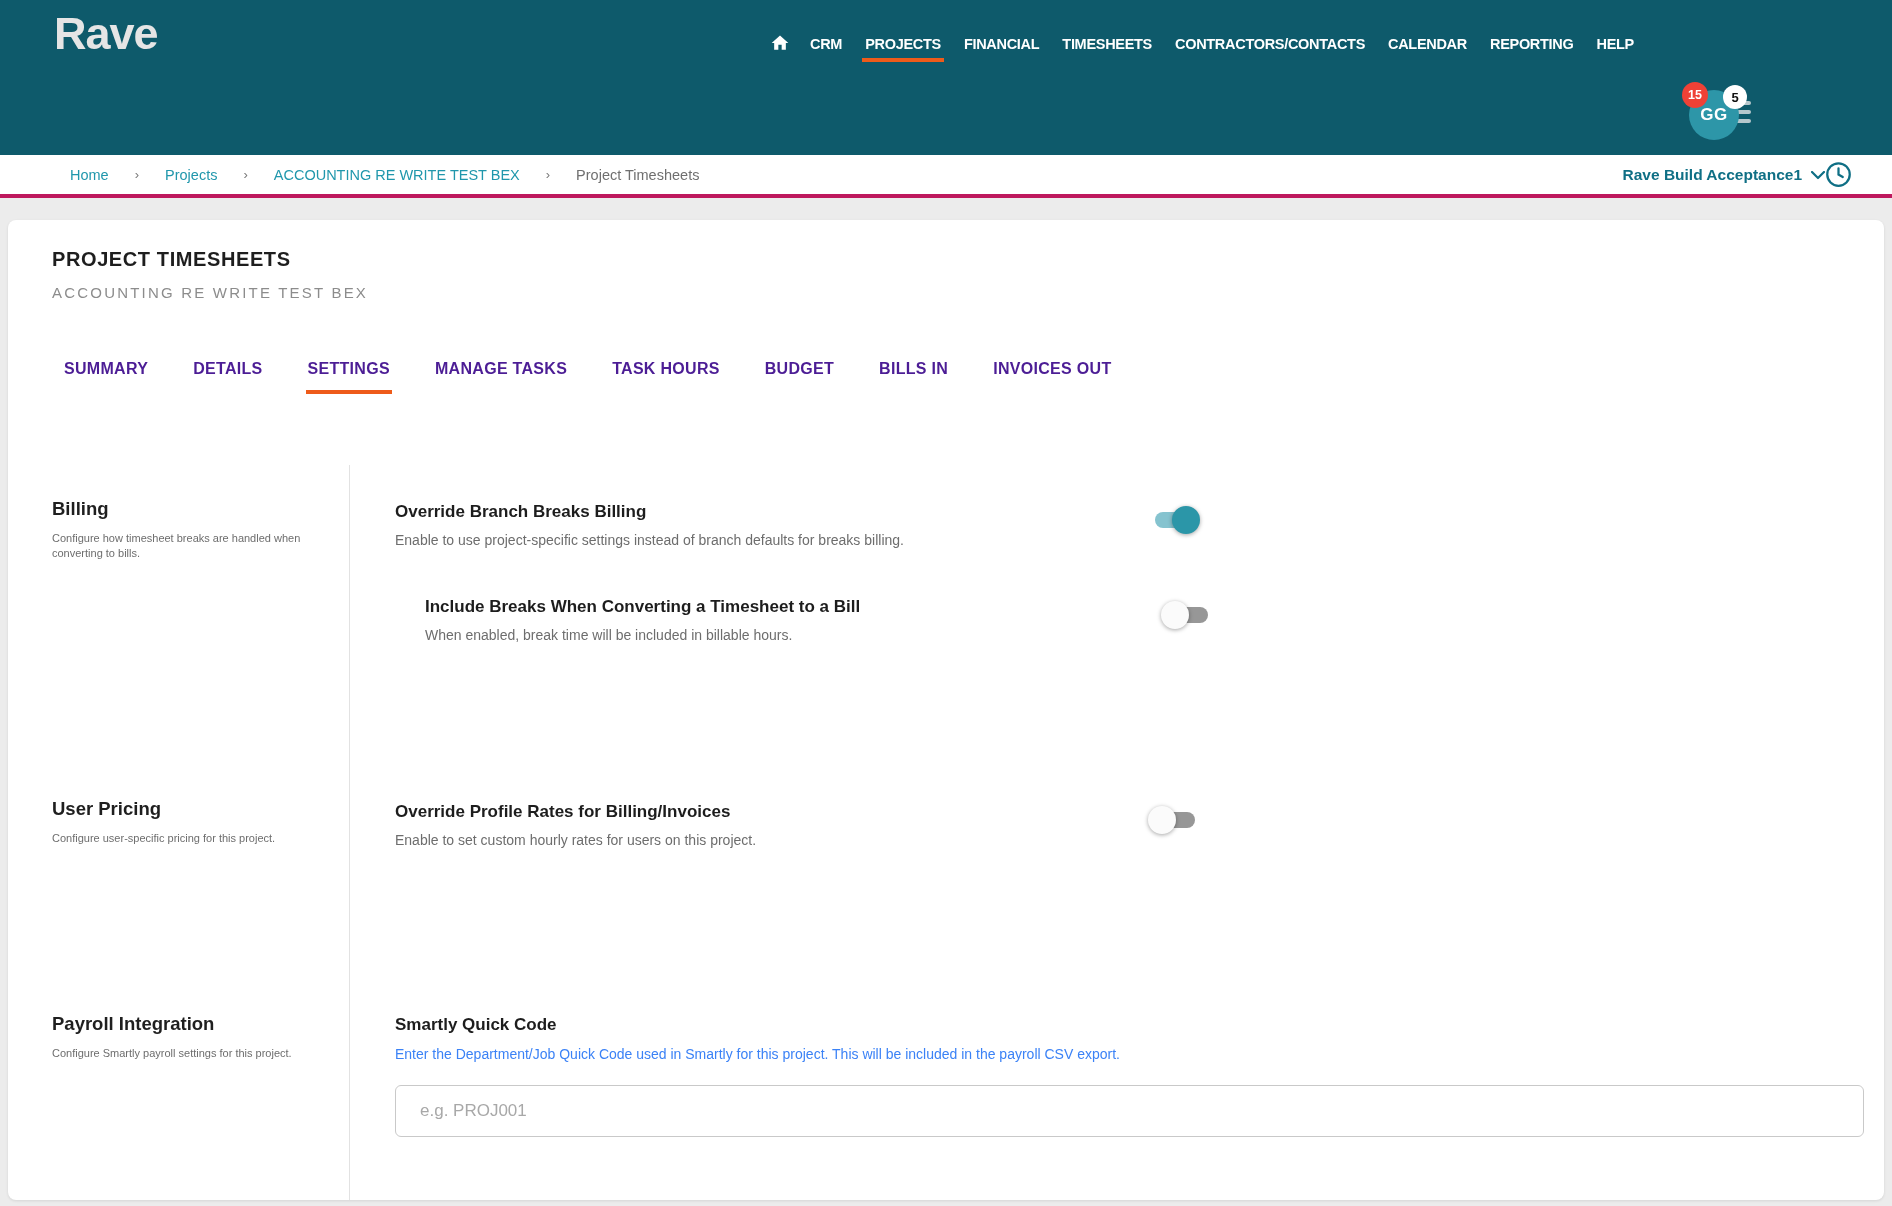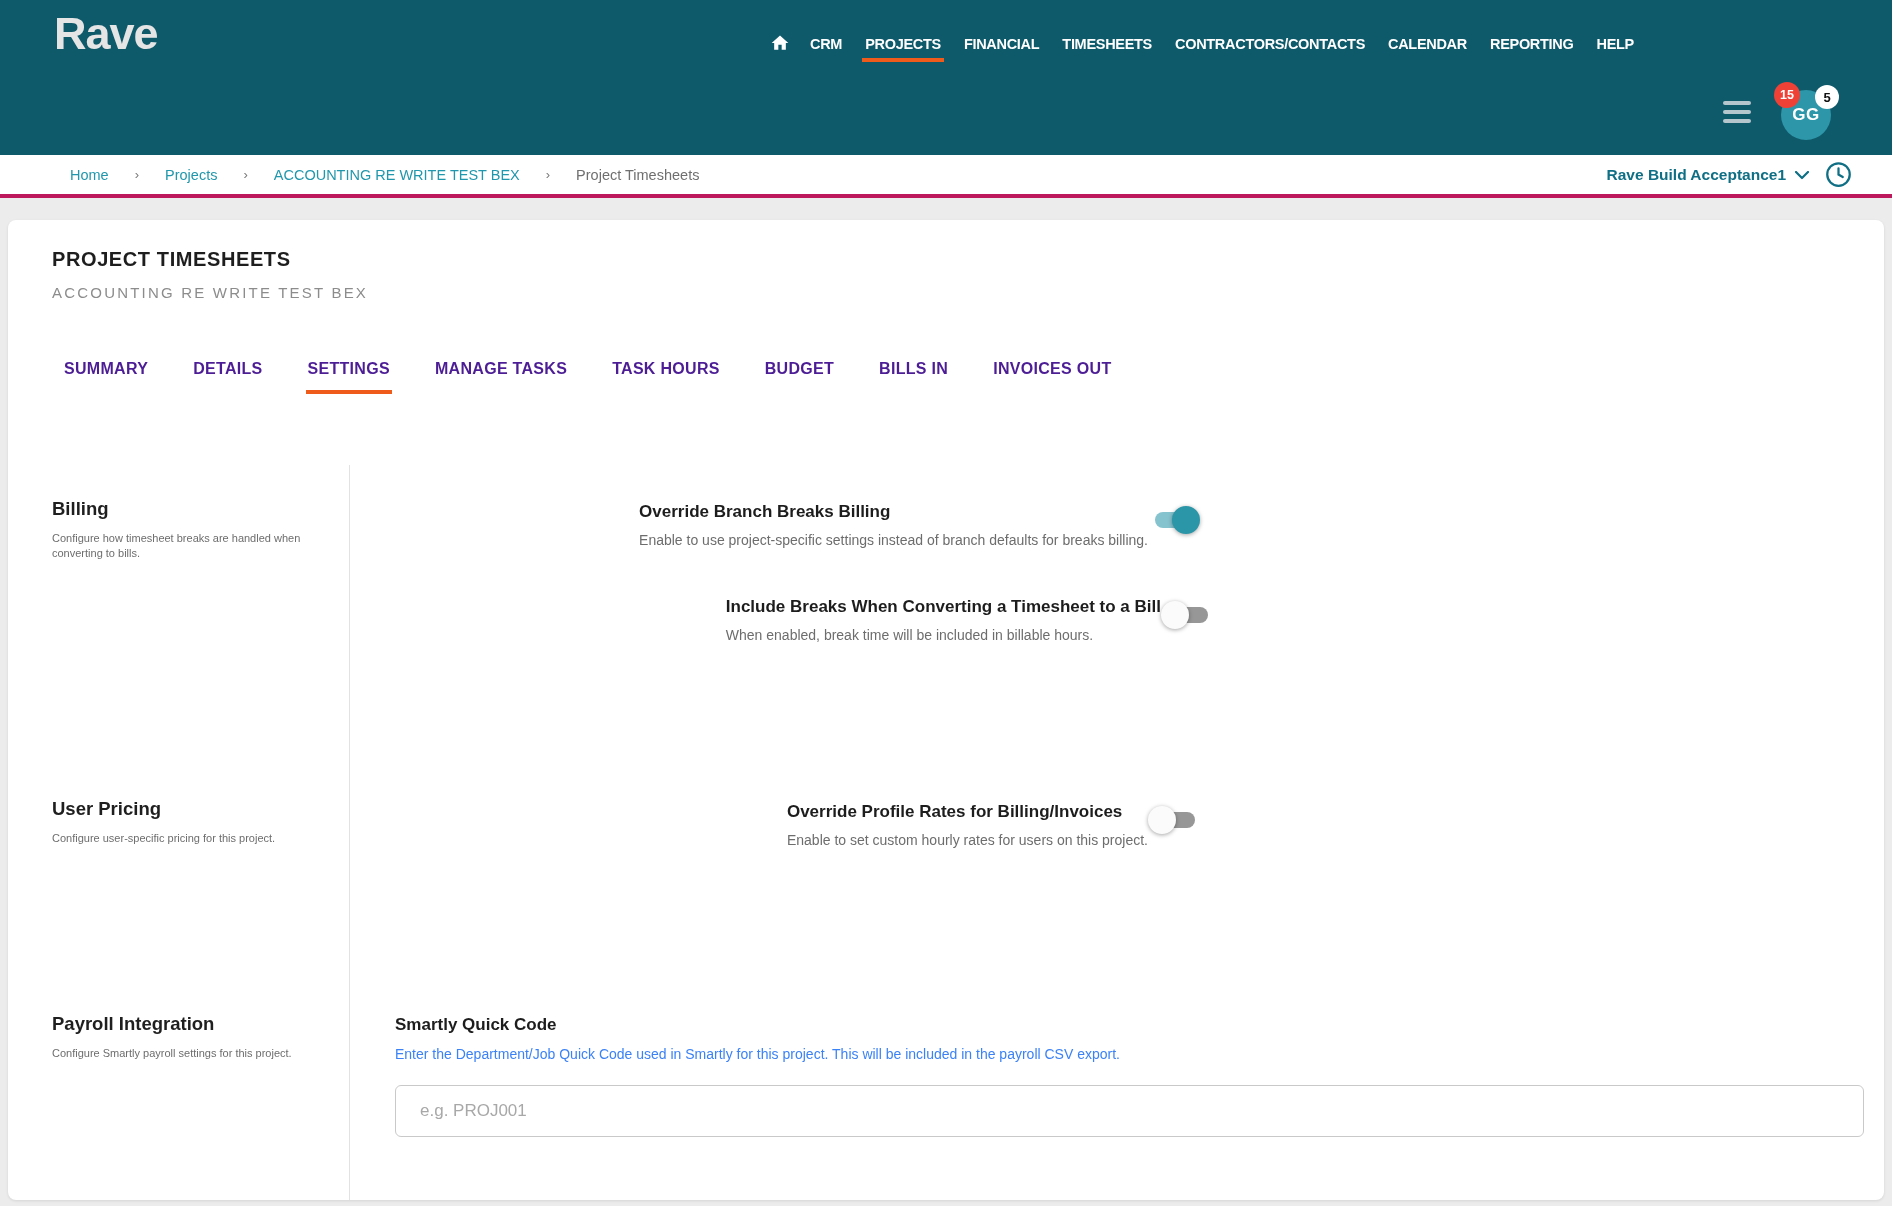--- a/index.html
+++ b/index.html
@@ -25,41 +25,41 @@
     white-space:nowrap;
   }
   .nav-link.active { border-bottom-color:#ee5b1a; }
   .nav-home { padding-bottom:5px; border-bottom:4px solid transparent; cursor:pointer; }
   .nav-home svg { display:block; }
 
   .hamburger { position:absolute; left:1723px; top:101px; width:28px; cursor:pointer; }
   .hamburger span { display:block; width:28px; height:4px; background:#b5c7cc; border-radius:2px; margin-bottom:5px; }
   .hamburger span:last-child { margin-bottom:0; }
 
-  .avatar-wrap { position:absolute; left:1774px; top:82px; width:70px; height:60px; }
+  .avatar-wrap { position:absolute; left:1682px; top:82px; width:70px; height:60px; }
   .avatar {
     position:absolute; left:7px; top:8px; width:50px; height:50px; border-radius:50%;
     background:#2d96a8; color:#ffffff; font-weight:bold; font-size:17px; letter-spacing:0.5px;
     display:flex; align-items:center; justify-content:center; cursor:pointer; z-index:1;
   }
   .badge { position:absolute; border-radius:50%; display:flex; align-items:center; justify-content:center; font-weight:bold; z-index:2; cursor:pointer; }
   .badge-red { left:0; top:0; width:26px; height:26px; background:#ef4136; color:#fff; font-size:12.5px; }
   .badge-white { left:41px; top:3px; width:24px; height:24px; background:#ffffff; color:#111; font-size:13px; }
 
   
   .breadcrumb-bar {
     position:absolute; left:0; top:155px; width:1892px; height:43px;
     background:#ffffff; border-bottom:4px solid #be185d;
     display:flex; align-items:center;
   }
   .breadcrumbs { display:flex; align-items:center; gap:26px; margin-left:70px; font-size:14.5px; }
   .crumb-link { color:#2097ac; cursor:pointer; }
   .crumb-sep { color:#7a7a7a; font-size:13px; }
   .crumb-current { color:#6f6f6f; }
-  .build-area { margin-left:auto; margin-right:40px; display:flex; align-items:center; gap:16px; }
+  .build-area { margin-left:auto; margin-right:40px; display:flex; align-items:center; }
   .build-label {
     color:#0f6f85; font-weight:bold; font-size:15.5px;
     display:flex; align-items:center; gap:9px; cursor:pointer;
   }
   .clock-btn { cursor:pointer; display:flex; align-items:center; }
 
   
   .card {
     position:absolute; left:8px; top:220px; width:1876px; height:980px;
     background:#ffffff; border-radius:8px; box-shadow:0 1px 3px rgba(0,0,0,0.10);
@@ -84,21 +84,21 @@
   }
   .section-right { padding-left:45px; flex:1; }
   .section-billing { min-height:333px; }
   .section-billing .section-left, .section-billing .section-right { padding-top:33px; }
   .section-pricing { min-height:215px; }
   .section-payroll { min-height:187px; }
 
   .section-title { font-size:18.5px; font-weight:bold; color:#1f1f1f; line-height:1.2; }
   .section-desc { margin-top:11px; font-size:11px; color:#6d6d6d; line-height:1.35; max-width:253px; }
 
-  .setting-row { display:flex; justify-content:flex-end; align-items:flex-start; width:805px; }
+  .setting-row { display:flex; justify-content:space-between; align-items:flex-start; width:805px; }
   .setting-row.indent { margin-left:30px; width:788px; margin-top:43px; }
   .setting-title { font-size:17px; font-weight:bold; color:#1d1d1d; margin-top:4px; line-height:1.2; }
   .setting-desc { margin-top:9px; font-size:14px; color:#6d6d6d; line-height:1.3; }
 
   
   .switch { position:relative; width:52px; height:28px; cursor:pointer; flex-shrink:0; margin-top:8px; }
   .switch .track { position:absolute; left:7px; top:6px; width:40px; height:16px; border-radius:8px; }
   .switch .knob { position:absolute; top:0; width:28px; height:28px; border-radius:50%; box-shadow:0 1px 4px rgba(0,0,0,0.35); }
   .switch.on .track { background:#85c3cf; }
   .switch.on .knob { left:24px; background:#2b96a8; }

